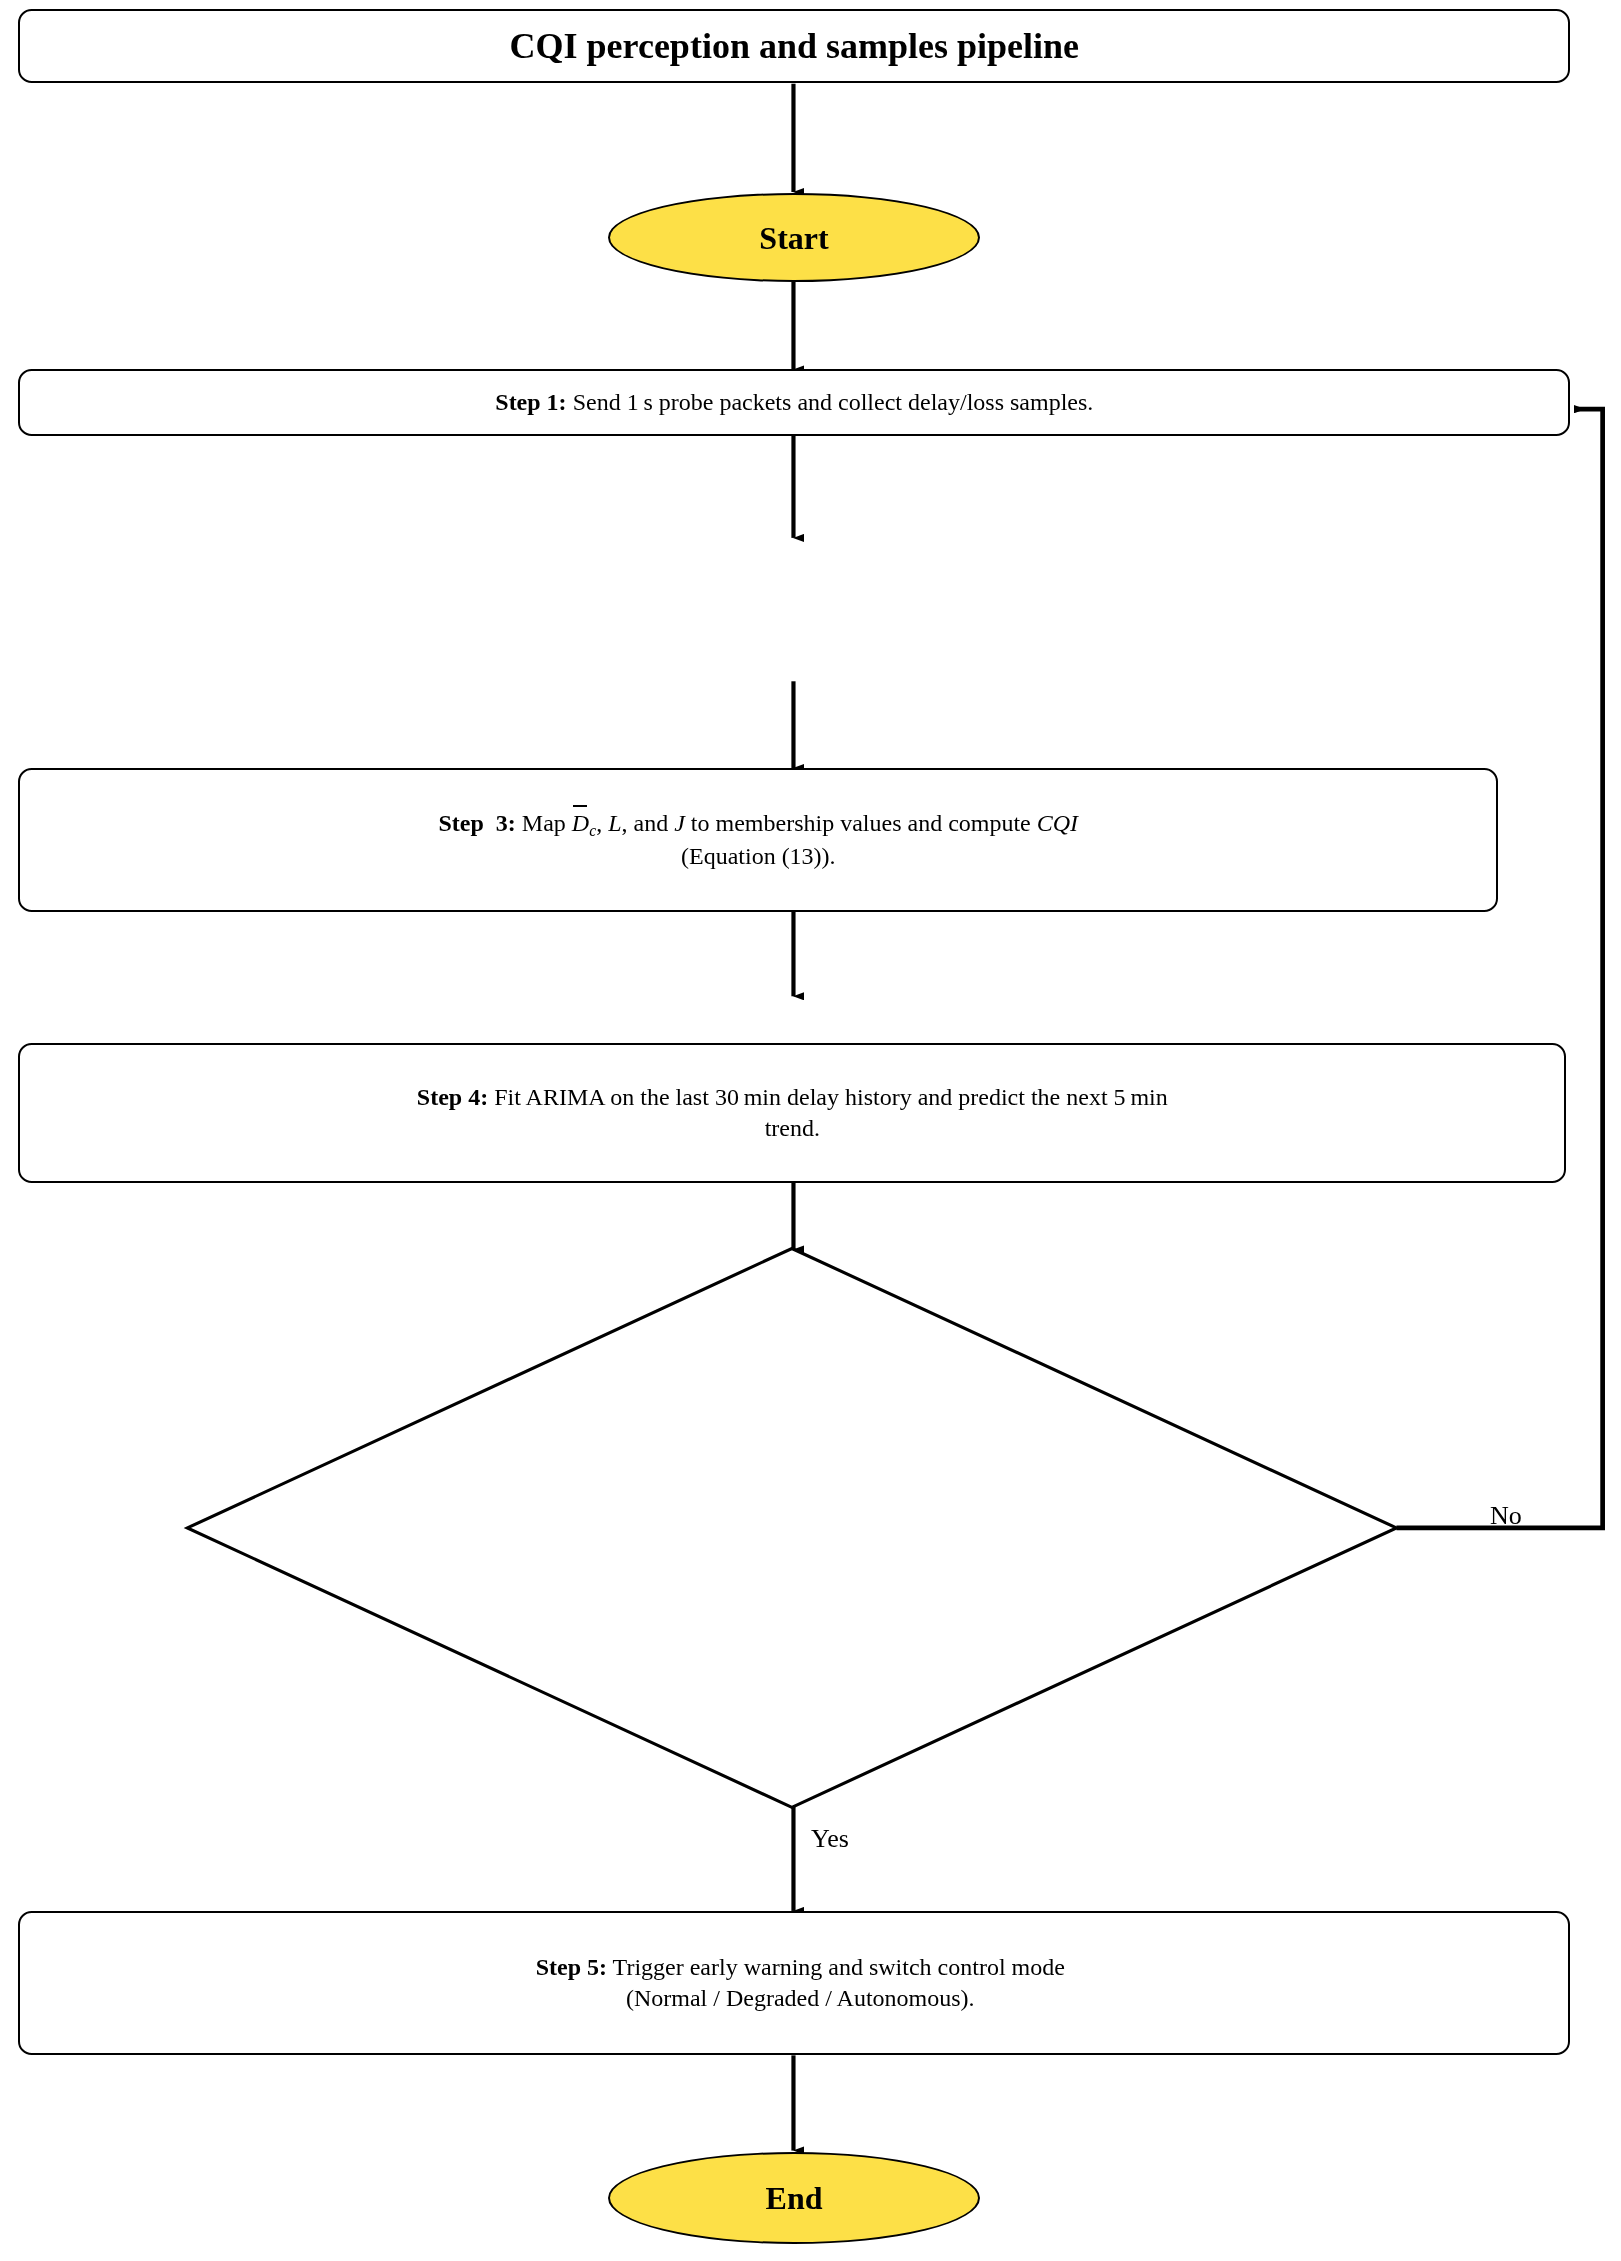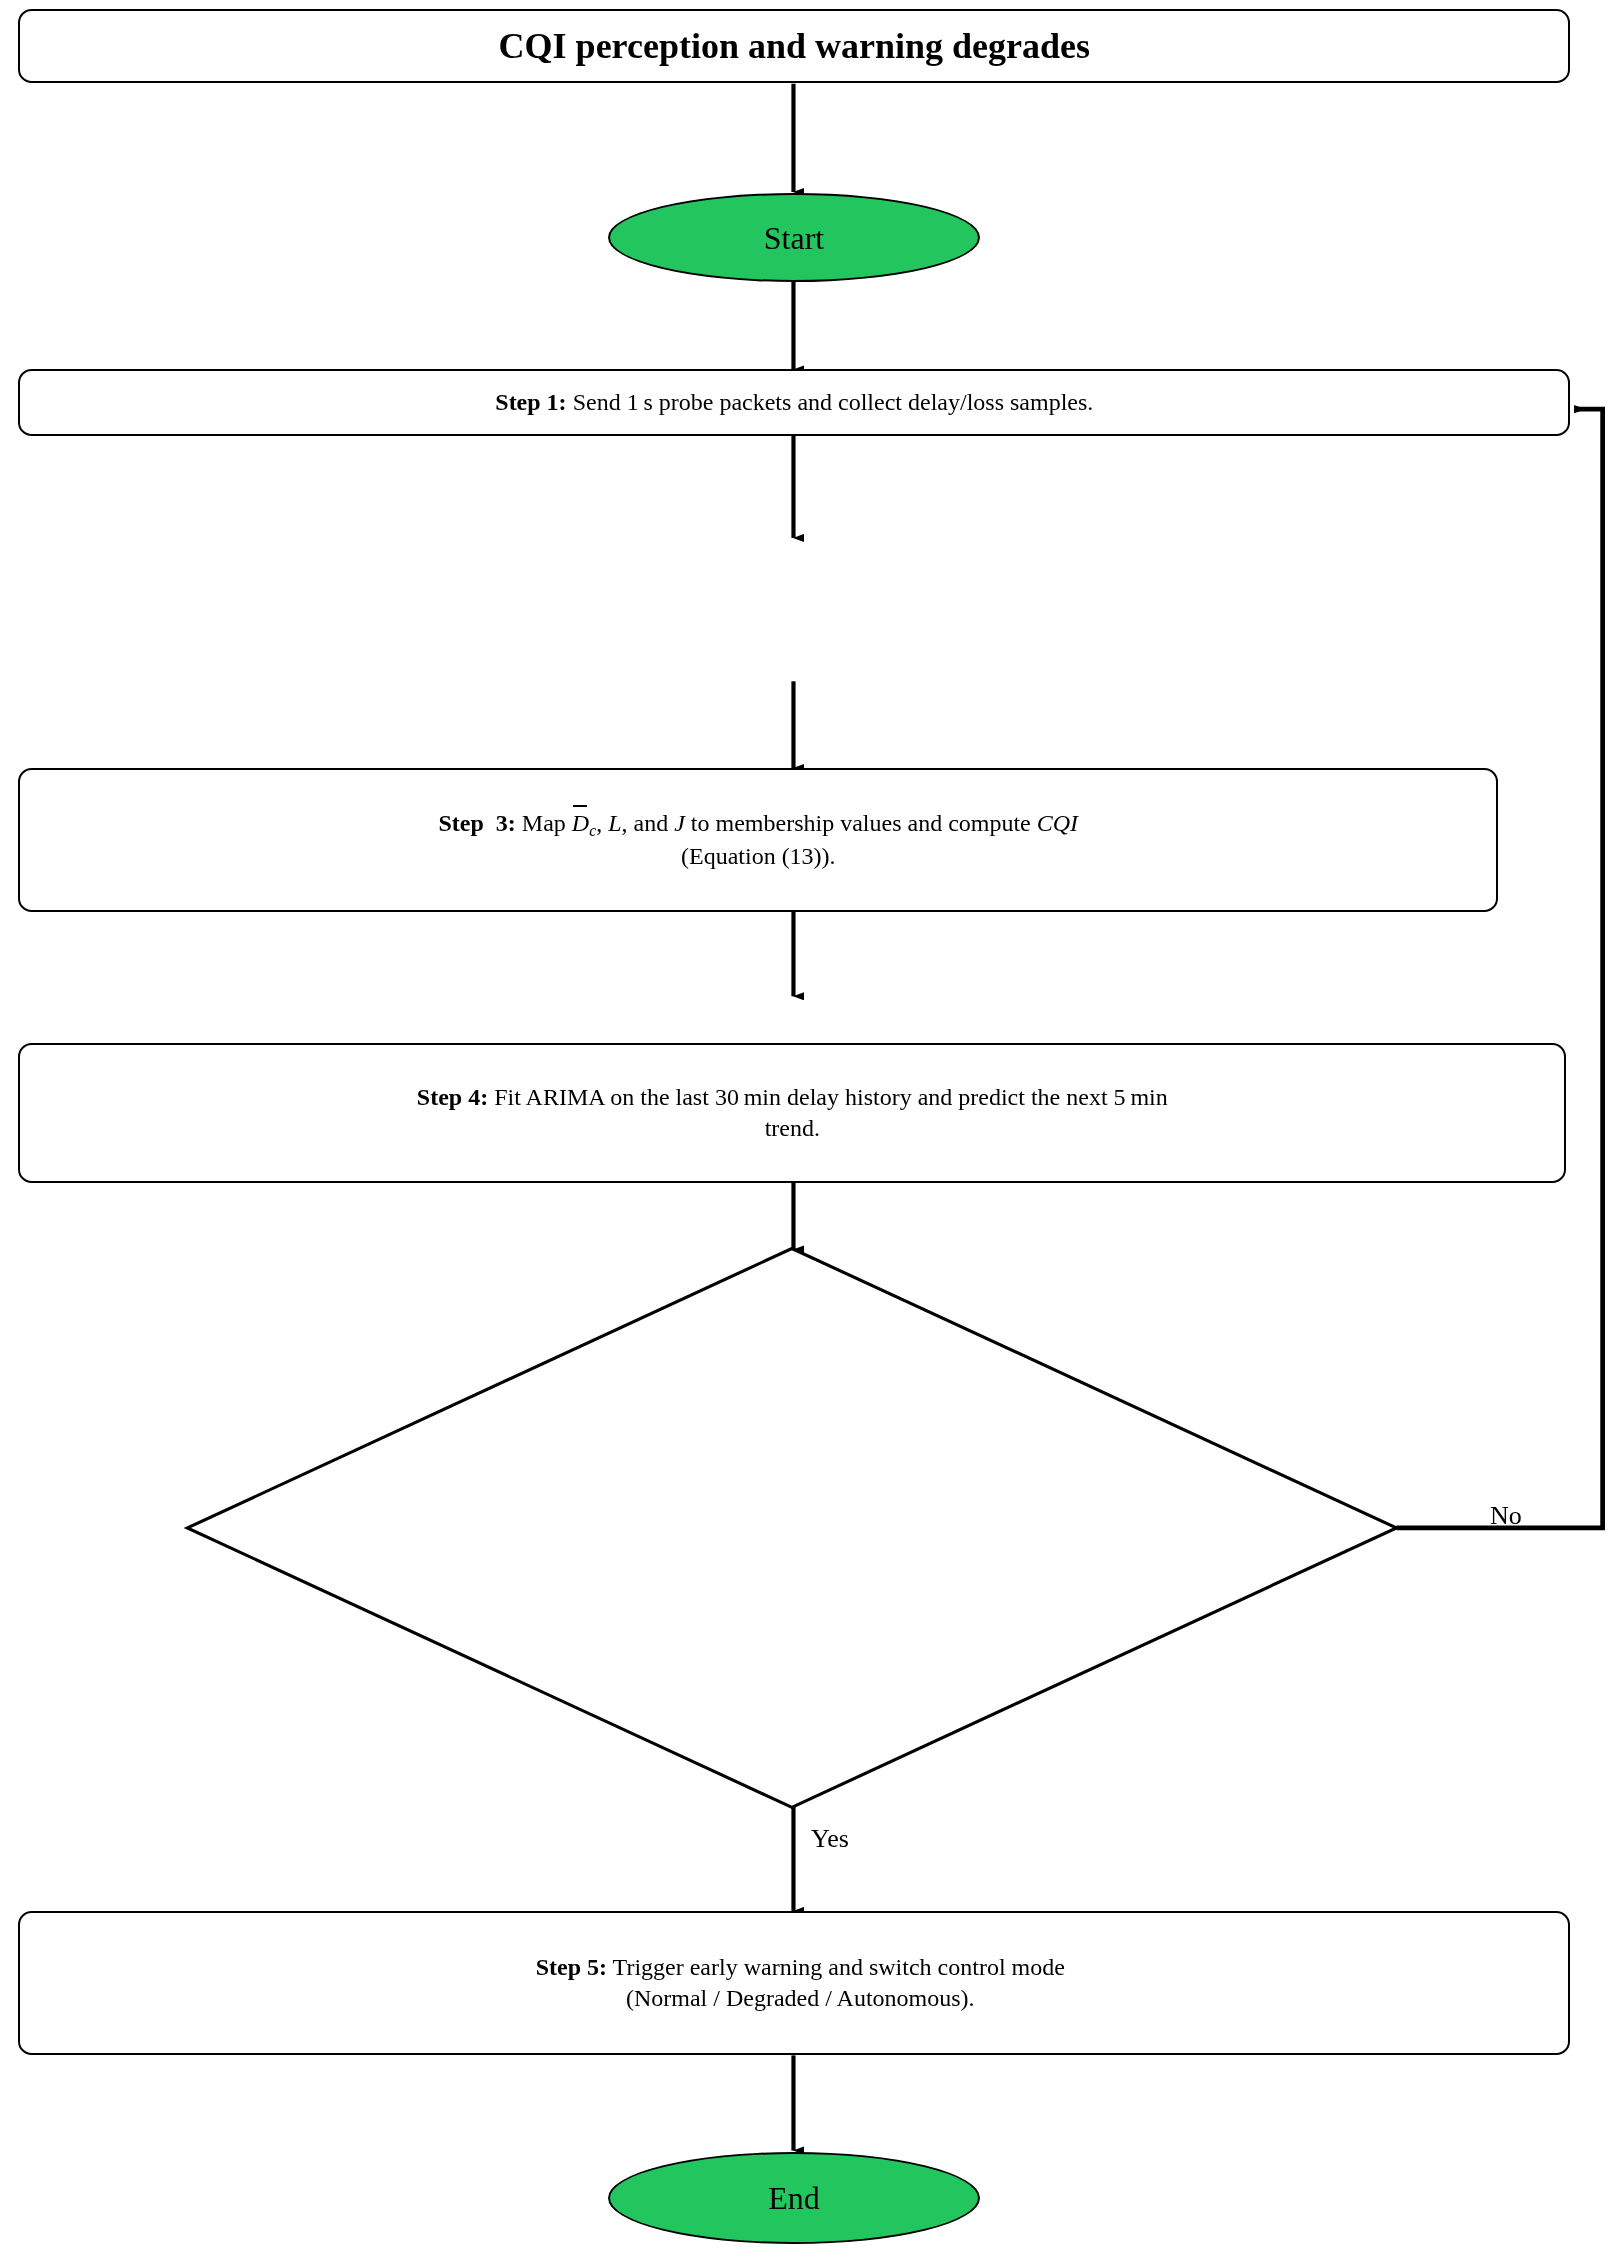--- a/index.html
+++ b/index.html
@@ -38,22 +38,22 @@
     font-size:24px;
     line-height:1.30;
     text-align:center;
   }
   .step-text b{font-weight:bold;}
 
   
   .ellipse{
     border:2.6px solid #000;
     border-radius:50%;
-    background:#22c55e;
-    display:flex;align-items:center;justify-content:center;
+    background:#fde047;
+    display:flex;align-items:center;justify-content:center;font-weight:bold;
   }
   .ellipse span{font-size:32px;line-height:1;}
 
   
   .diamond-label{
     position:absolute;
     text-align:center;
     font-size:32px;
     line-height:1.26;
   }
@@ -107,21 +107,21 @@
 
     <line x1="1516" y1="3928" x2="1516" y2="4110" stroke="#000" stroke-width="8" marker-end="url(#arrowdown)"></line>
 
     <path d="M2668,2920 L3062,2920 L3062,782 L3008,782" fill="none" stroke="#000" stroke-width="9" marker-end="url(#arrowleft)"></path>
 
     <polygon points="1513,2386 2668,2920 1513,3454 358,2920" fill="#ffffff" stroke="#000000" stroke-width="6"></polygon>
   </svg>
 
   <div class="node box title-box" style="left:18.3px;top:9.4px;width:1552px;height:74px;">
     <div class="inner">
-      <div class="title-text">CQI perception and warning degrades</div>
+      <div class="title-text">CQI perception and samples pipeline</div>
     </div>
   </div>
 
   <div class="node ellipse" style="left:608px;top:193px;width:372px;height:89px;">
     <span>Start</span>
   </div>
 
   <div class="node box" style="left:18.3px;top:369px;width:1552px;height:67px;">
     <div class="inner">
       <div class="step-text">

